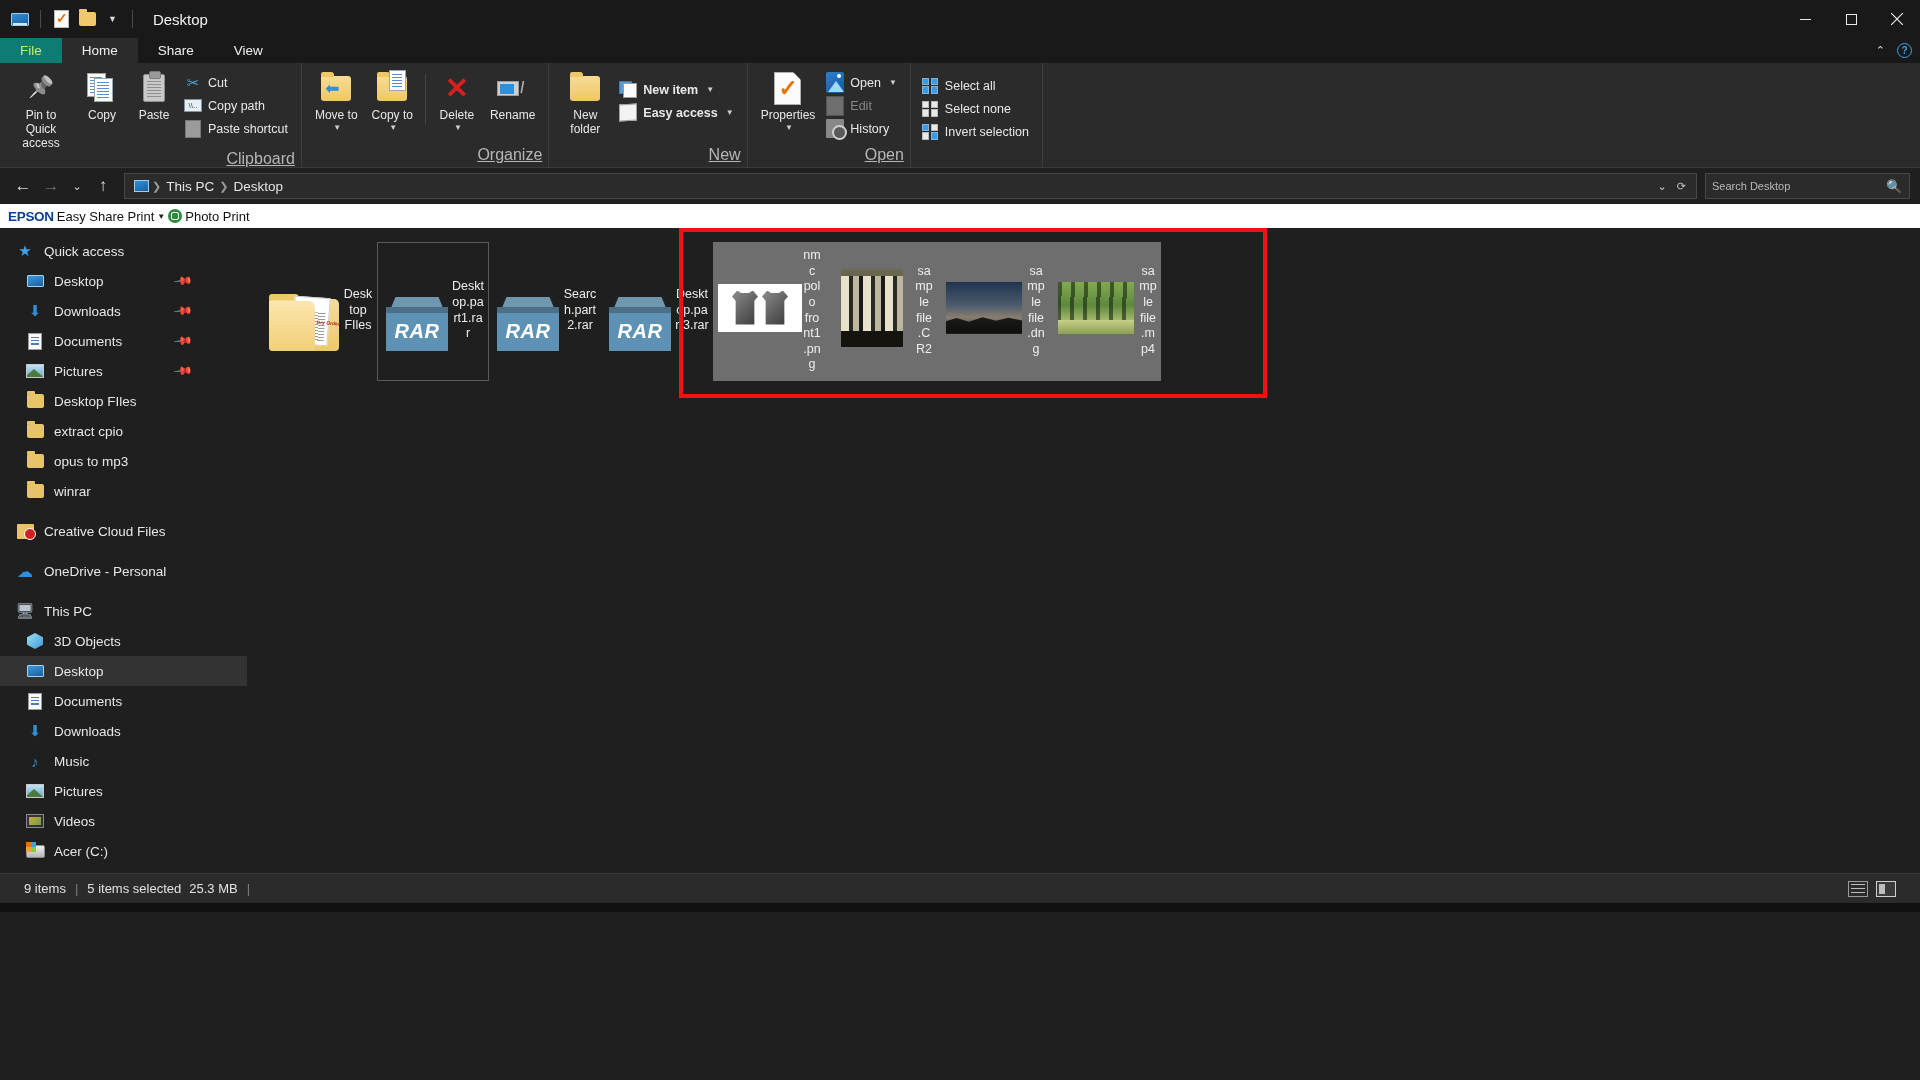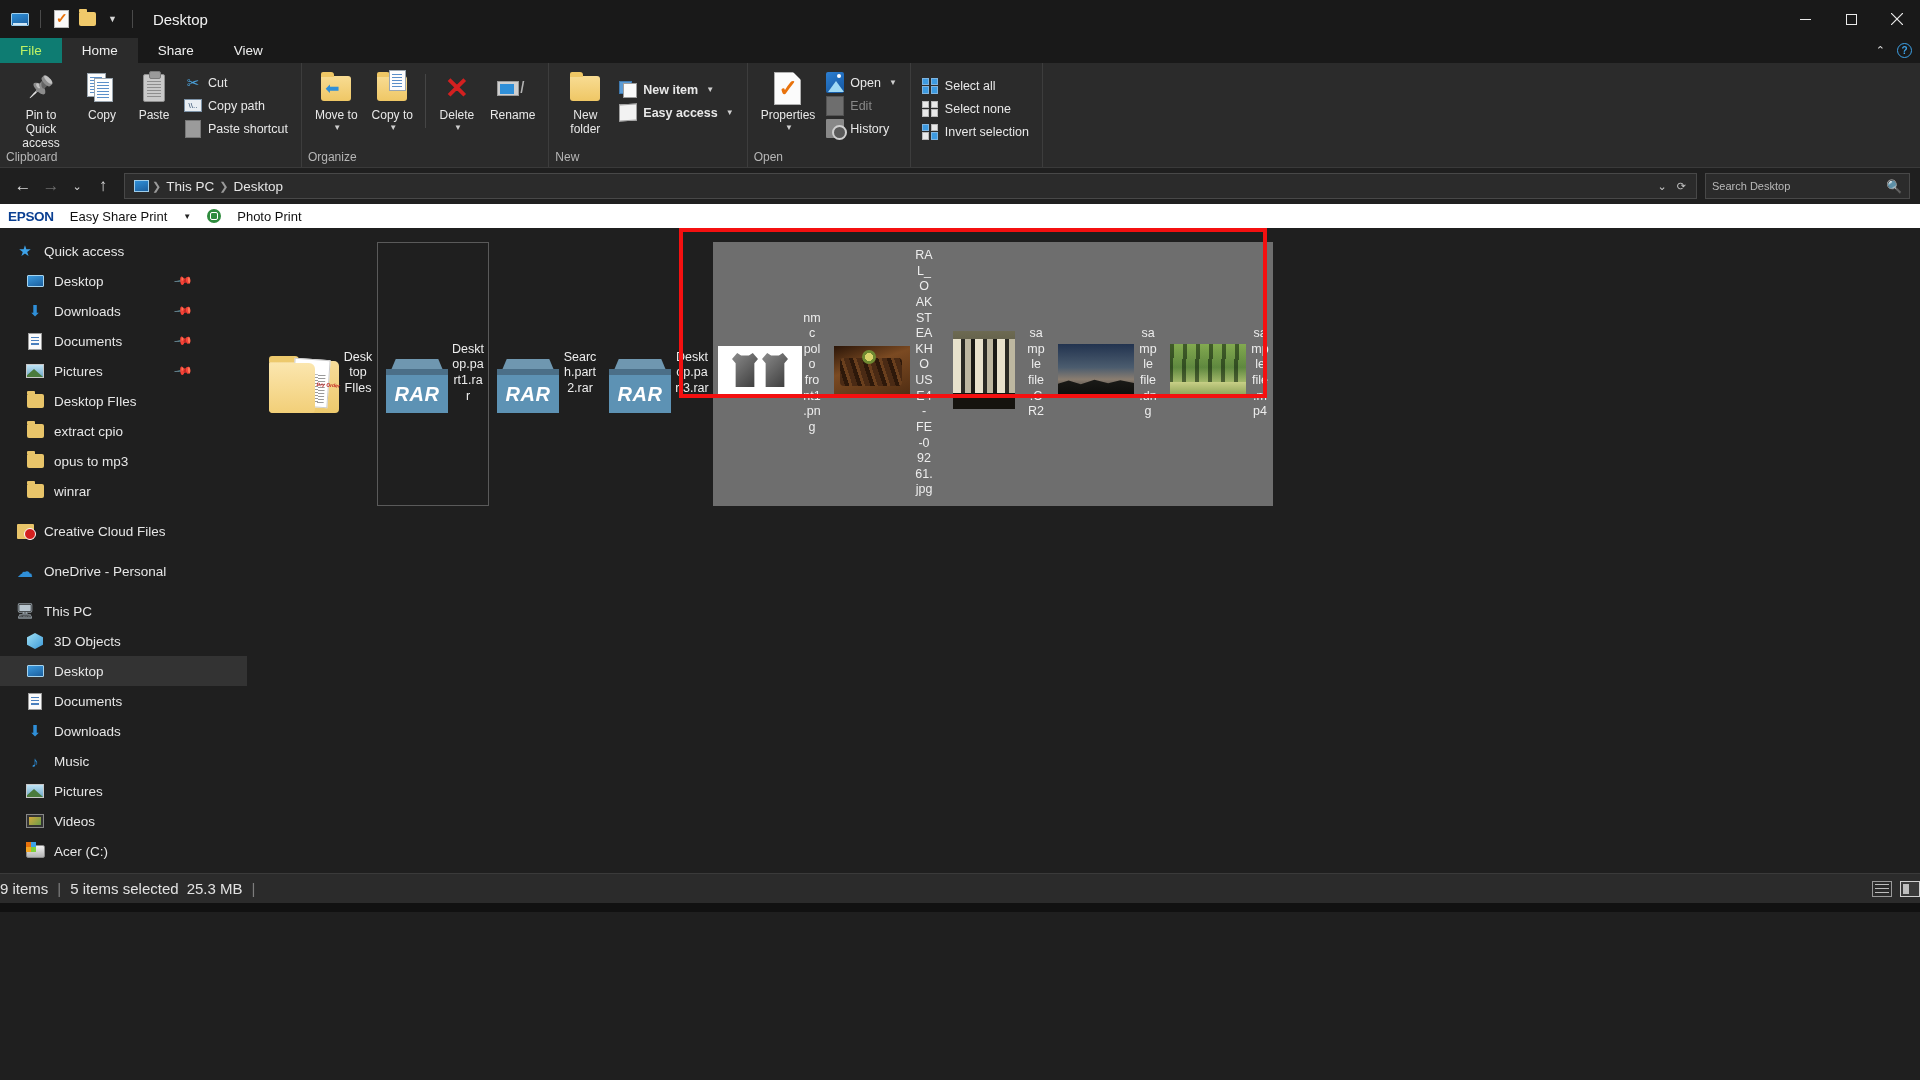--- a/index.html
+++ b/index.html
@@ -34,21 +34,21 @@
   .tab { padding:0 20px; display:flex; align-items:center; font-size:13.5px; color:#eee; }
   .tab.file { background:#0e7c72; color:#bef264; min-width:57px; justify-content:center; }
   .tab.active { background:#2b2b2b; }
   .tabbar-right { position:absolute; right:8px; top:0; height:25px; display:flex; align-items:center; gap:12px; }
   .help-circ { width:15px; height:15px; border:1.4px solid #3da2e8; border-radius:50%; color:#3da2e8; font-size:10px; display:flex; align-items:center; justify-content:center; font-weight:bold; }
 
   
   .ribbon { height:105px; background:#2b2b2b; display:flex; align-items:stretch; border-bottom:1px solid #3a3a3a; }
   .rgroup { display:flex; flex-direction:column; justify-content:space-between; border-right:1px solid #3d3d3d; padding:3px 6px 0 6px; }
   .rgroup-body { display:flex; align-items:flex-start; height:84px; }
-  .rgroup-label { text-align:left; font-size:12px; color:#b6b6b6; padding-bottom:3px; }
+  .rgroup-label { text-align:right; font-size:16px; color:#b6b6b6; padding-bottom:3px;text-decoration:underline; }
   .bigbtn { width:auto; min-width:52px; padding:4px 7px 2px; display:flex; flex-direction:column; align-items:center; text-align:center; font-size:12px; color:#e8e8e8; line-height:1.15; }
   .bigbtn .glyph { height:36px; display:flex; align-items:center; justify-content:center; margin-bottom:3px; }
   .smallcol { display:flex; flex-direction:column; justify-content:flex-start; padding-top:5px; }
   .smallbtn { display:flex; align-items:center; gap:6px; padding:2.5px 7px 2.5px 4px; font-size:12.5px; color:#e8e8e8; white-space:nowrap; }
   .smallbtn .glyph { width:18px; height:18px; display:flex; align-items:center; justify-content:center; flex:0 0 18px; }
   .smallbtn.dim { color:#888; }
   .caret-d { font-size:8px; color:#cfcfcf; margin-left:2px; }
   .vdiv { width:1px; background:#454545; margin:8px 5px 22px; align-self:stretch; }
 
   
@@ -97,21 +97,21 @@
   .crumb { font-size:13.5px; color:#e4e4e4; padding:0 5px; }
   .crumb-sep { color:#9a9a9a; font-size:11px; }
   .crumb-ico { width:15px; height:12px; background:linear-gradient(160deg,#2f8fd8,#1b5f9e); border:1px solid #9fcdea; margin:0 3px; }
   .crumb-right { margin-left:auto; display:flex; align-items:center; gap:10px; padding-right:4px; color:#c9c9c9; font-size:11px; }
   .searchbox { width:205px; height:26px; background:#2b2b2b; border:1px solid #484848; margin-left:6px; display:flex; align-items:center; padding:0 6px; }
   .searchbox input { flex:1; background:transparent; border:0; outline:0; color:#b9b9b9; font-size:11px; font-family:inherit; }
   .searchbox input::placeholder { color:#b9b9b9; }
   .mag { color:#3da2e8; font-size:13px; }
 
   
-  .epsonbar { height:24px; background:#fff; display:flex; align-items:center; padding:0 8px; gap:16px; color:#111; font-size:13px; }
+  .epsonbar { height:24px; background:#fff; display:flex; align-items:center; padding:0 8px; gap:3px; color:#111; font-size:13px; }
   .epson-logo { color:#0a3f92; font-weight:bold; font-size:13.5px; letter-spacing:-0.3px; }
   .epson-caret { font-size:8px; color:#222; }
   .epson-green { width:14px; height:14px; border-radius:50%; background:#2e8b3d; position:relative; }
   .epson-green::after { content:''; position:absolute; inset:3px; border:1.5px solid #fff; border-radius:2px; }
 
   
   .main { display:flex; height:645px; }
   .sidebar { width:247px; background:#1f1f1f; padding-top:8px; overflow:hidden; }
   .nav-row { height:30px; display:flex; align-items:center; padding-left:14px; font-size:13.5px; color:#e6e6e6; position:relative; }
   .nav-row.lvl1 { padding-left:24px; }
@@ -184,21 +184,21 @@
      background:linear-gradient(#1d1d1a,#0e0e0c); clip-path:polygon(0 38%,14% 22%,30% 40%,48% 18%,66% 36%,82% 20%,100% 34%,100% 100%,0 100%); }
 
   .forest { width:76px; height:52px; background:linear-gradient(#7fa84e 0%,#55803a 45%,#b9c77a 80%,#6a8a3d 100%); position:relative; overflow:hidden; }
   .forest::before { content:''; position:absolute; inset:0;
      background:repeating-linear-gradient(92deg,rgba(30,50,20,.65) 0 4px,rgba(150,180,90,.15) 4px 13px); }
   .forest::after { content:''; position:absolute; left:0; bottom:0; width:100%; height:26%; background:linear-gradient(#c8cf86,#8aa055); }
 
   .redbox { position:absolute; border:4px solid #f41010; pointer-events:none; }
 
   
-  .statusbar { height:30px; background:#2b2b2b; border-top:1px solid #3a3a3a; display:flex; align-items:center; padding:0 0; font-size:15px; color:#e2e2e2; }
+  .statusbar { height:30px; background:#2b2b2b; border-top:1px solid #3a3a3a; display:flex; align-items:center; padding:0 24px; font-size:13px; color:#e2e2e2; }
   .sb-sep { color:#7d7d7d; margin:0 9px; }
   .sb-right { margin-left:auto; display:flex; gap:8px; align-items:center; }
   .viewico { width:20px; height:16px; border:1px solid #9a9a9a; position:relative; }
   .viewico.list::after { content:''; position:absolute; left:2px; right:2px; top:2px; bottom:2px; background:repeating-linear-gradient(to bottom,#bdbdbd 0 1.5px,transparent 1.5px 4px); }
   .viewico.tiles { border-color:#cfcfcf; background:#3a3a3a; }
   .viewico.tiles::after { content:''; position:absolute; left:2px; top:2px; width:6px; height:10px; background:#bdbdbd; }
   .taskbar-strip { height:9px; background:#111; }
 </style>
 </head>
 <body>
@@ -658,32 +658,20 @@
           <div class="ph">
             <div class="shirts">
                 <i class="shirt"></i>
                 <i class="shirt"></i>
               </div>
           </div>
         </div>
         <div class="fname">nmc polo front1.png</div>
       </div>
 
-      <div class="tile selected">
-        <div class="thumb">
-          <div class="ph">
-            <div class="steak">
-                <i class="board"></i>
-                <i class="slices"></i>
-                <i class="garnish"></i>
-              </div>
-          </div>
-        </div>
-        <div class="fname">RAL_OAKSTEAKHOUSE4-FE-09261.jpg</div>
-      </div>
 
       <div class="tile selected">
         <div class="thumb">
           <div class="ph">
               <div class="lenses"></div>
             </div>
         </div>
         <div class="fname">sample file.CR2</div>
       </div>
 

